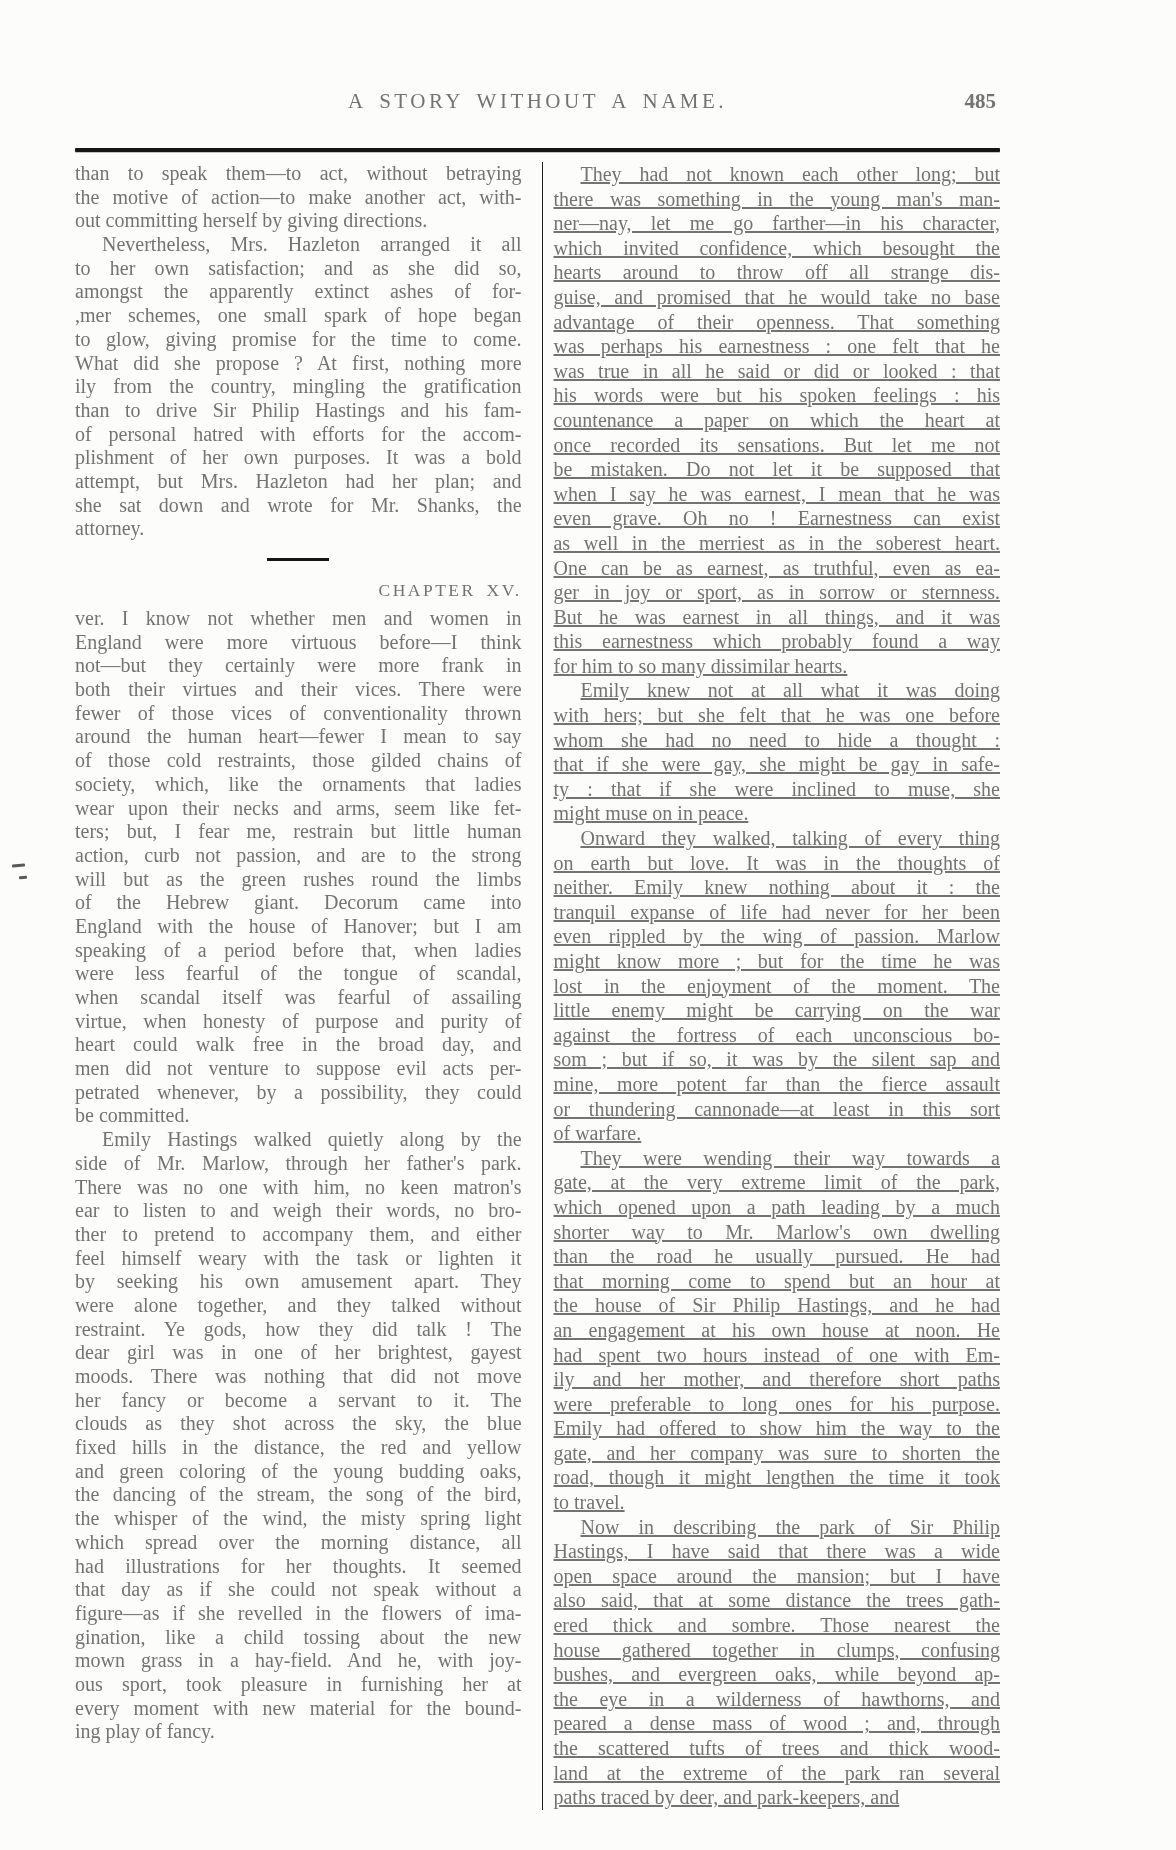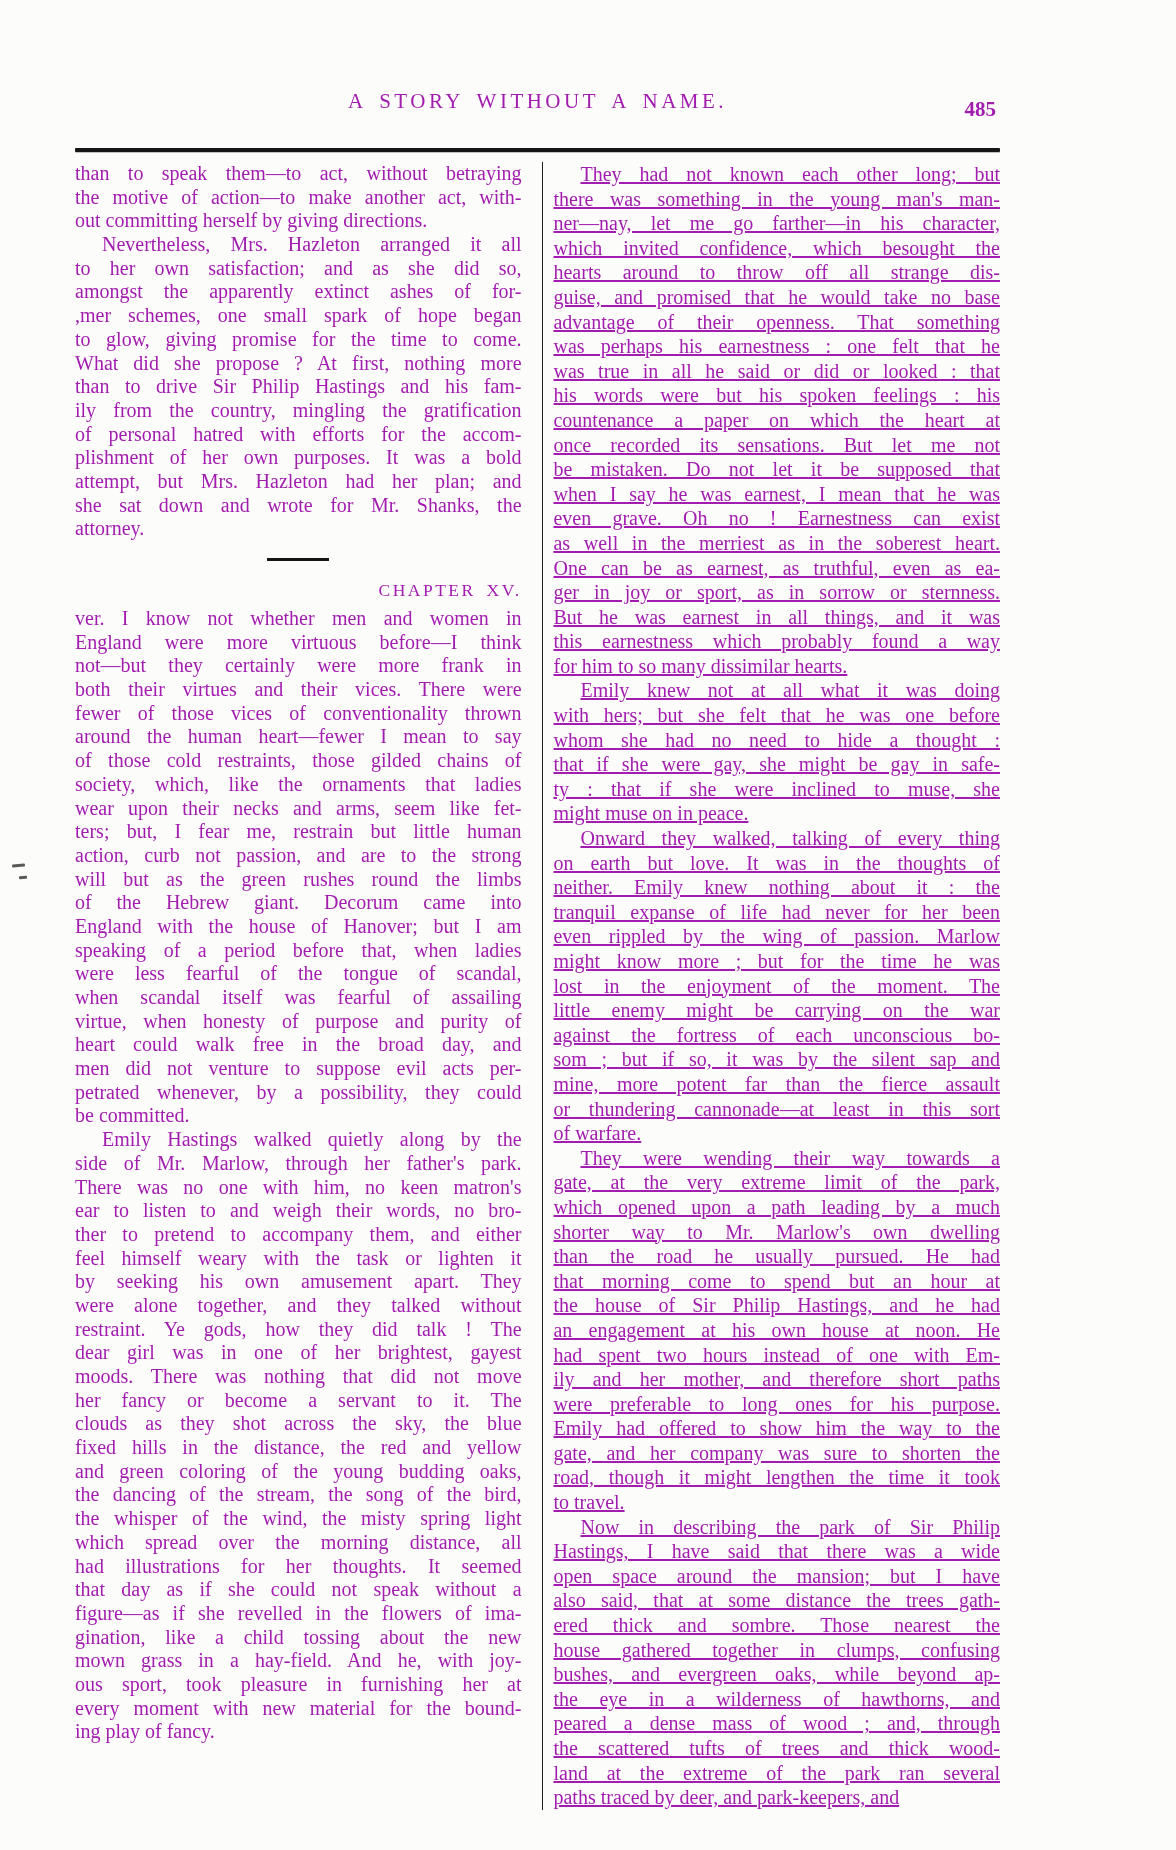--- a/index.html
+++ b/index.html
@@ -3,42 +3,42 @@
 <meta charset="utf-8">
 <style>
   html, body { margin: 0; padding: 0; background: #e9e9e6; }
   .page {
     position: relative;
     width: 1176px;
     height: 1850px;
     margin: 0 auto;
     background: #fcfcfa;
     font-family: "Liberation Serif", "DejaVu Serif", serif;
-    color: #a21caf;
+    color: #737373;
     overflow: hidden;
   }
   .content {
     position: absolute;
     left: 75px;
     top: 86px;
     width: 925px;
   }
   .header { position: relative; height: 34px; }
   .running-title {
     text-align: center;
     font-size: 21px;
     letter-spacing: 3.5px;
     word-spacing: 5px;
     line-height: 30px;
     white-space: nowrap;
   }
   .page-number {
     position: absolute;
     right: 4px;
-    top: 8px;
+    top: 0;
     font-size: 21px;
     font-weight: bold;
     line-height: 30px;
   }
   .head-rule {
     height: 4px;
     background: #161616;
     margin-top: 28px;
     border-radius: 1px;
     box-shadow: 0 1px 0 rgba(20,20,20,0.25);
@@ -99,22 +99,22 @@
         <div class="lines">
             <div class="ln j">than to speak them—to act, without betraying</div>
             <div class="ln j">the motive of action—to make another act, with-</div>
             <div class="ln">out committing herself by giving directions.</div>
             <div class="ln ind j">Nevertheless, Mrs. Hazleton arranged it all</div>
             <div class="ln j">to her own satisfaction; and as she did so,</div>
             <div class="ln j">amongst the apparently extinct ashes of for-</div>
             <div class="ln j">,mer schemes, one small spark of hope began</div>
             <div class="ln j">to glow, giving promise for the time to come.</div>
             <div class="ln j">What did she propose ?  At first, nothing more</div>
+            <div class="ln j">ily from the country, mingling the gratification</div>
             <div class="ln j">than to drive Sir Philip Hastings and his fam-</div>
-            <div class="ln j">ily from the country, mingling the gratification</div>
             <div class="ln j">of personal hatred with efforts for the accom-</div>
             <div class="ln j">plishment of her own purposes.  It was a bold</div>
             <div class="ln j">attempt, but Mrs. Hazleton had her plan; and</div>
             <div class="ln j">she sat down and wrote for Mr. Shanks, the</div>
             <div class="ln">attorney.</div>
           </div>
         <div class="sep">
           <span class="sep-bar"></span>
         </div>
         <div class="chap">CHAPTER XV.</div>

